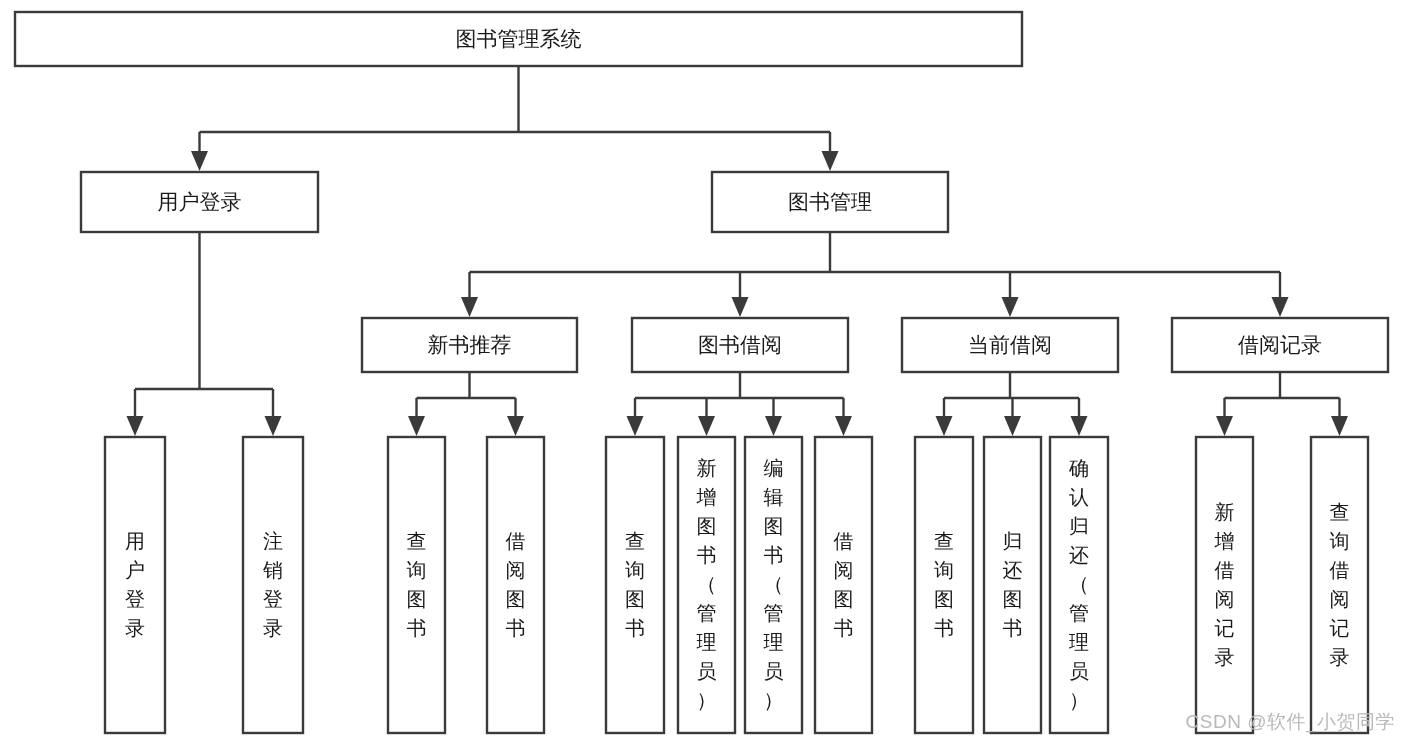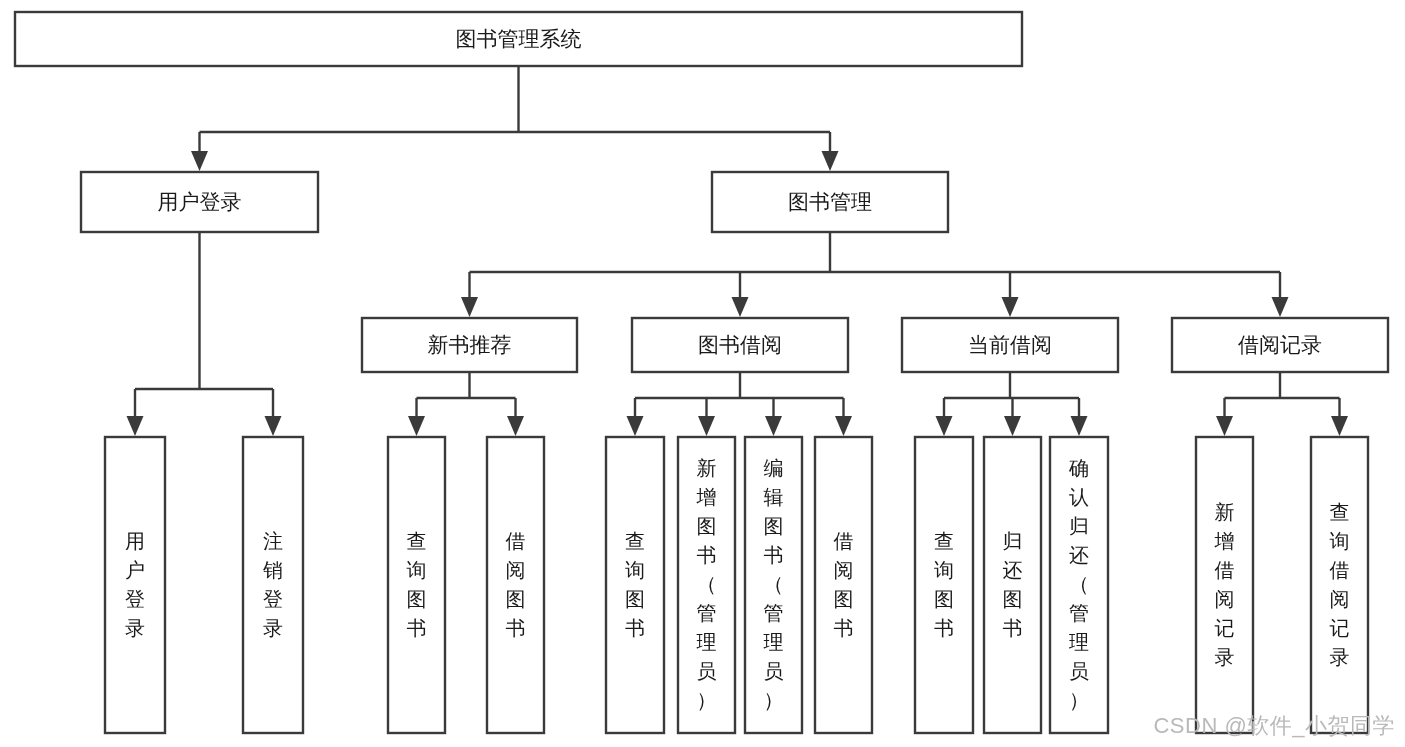--- a/index.html
+++ b/index.html
@@ -43,23 +43,23 @@
     fill: none;
     stroke-linecap: butt;
   }
   .edge-arrow {
     fill: #3a3a3a;
     stroke: none;
   }
   .watermark {
     position: absolute;
     right: 10px;
-    bottom: 6px;
-    font-family: "Liberation Sans", "DejaVu Sans", sans-serif;
-    font-size: 22px;
+    bottom: 12px;
+    font-family: "Liberation Sans", "DejaVu Sans", sans-serif;
+    font-size: 19px;
     color: #b9b9b9;
     letter-spacing: 0.5px;
     white-space: nowrap;
     pointer-events: none;
   }
 </style>
 </head>
 <body>
 
 <svg id="diagram" viewBox="0 0 1405 747" xmlns="http://www.w3.org/2000/svg">

